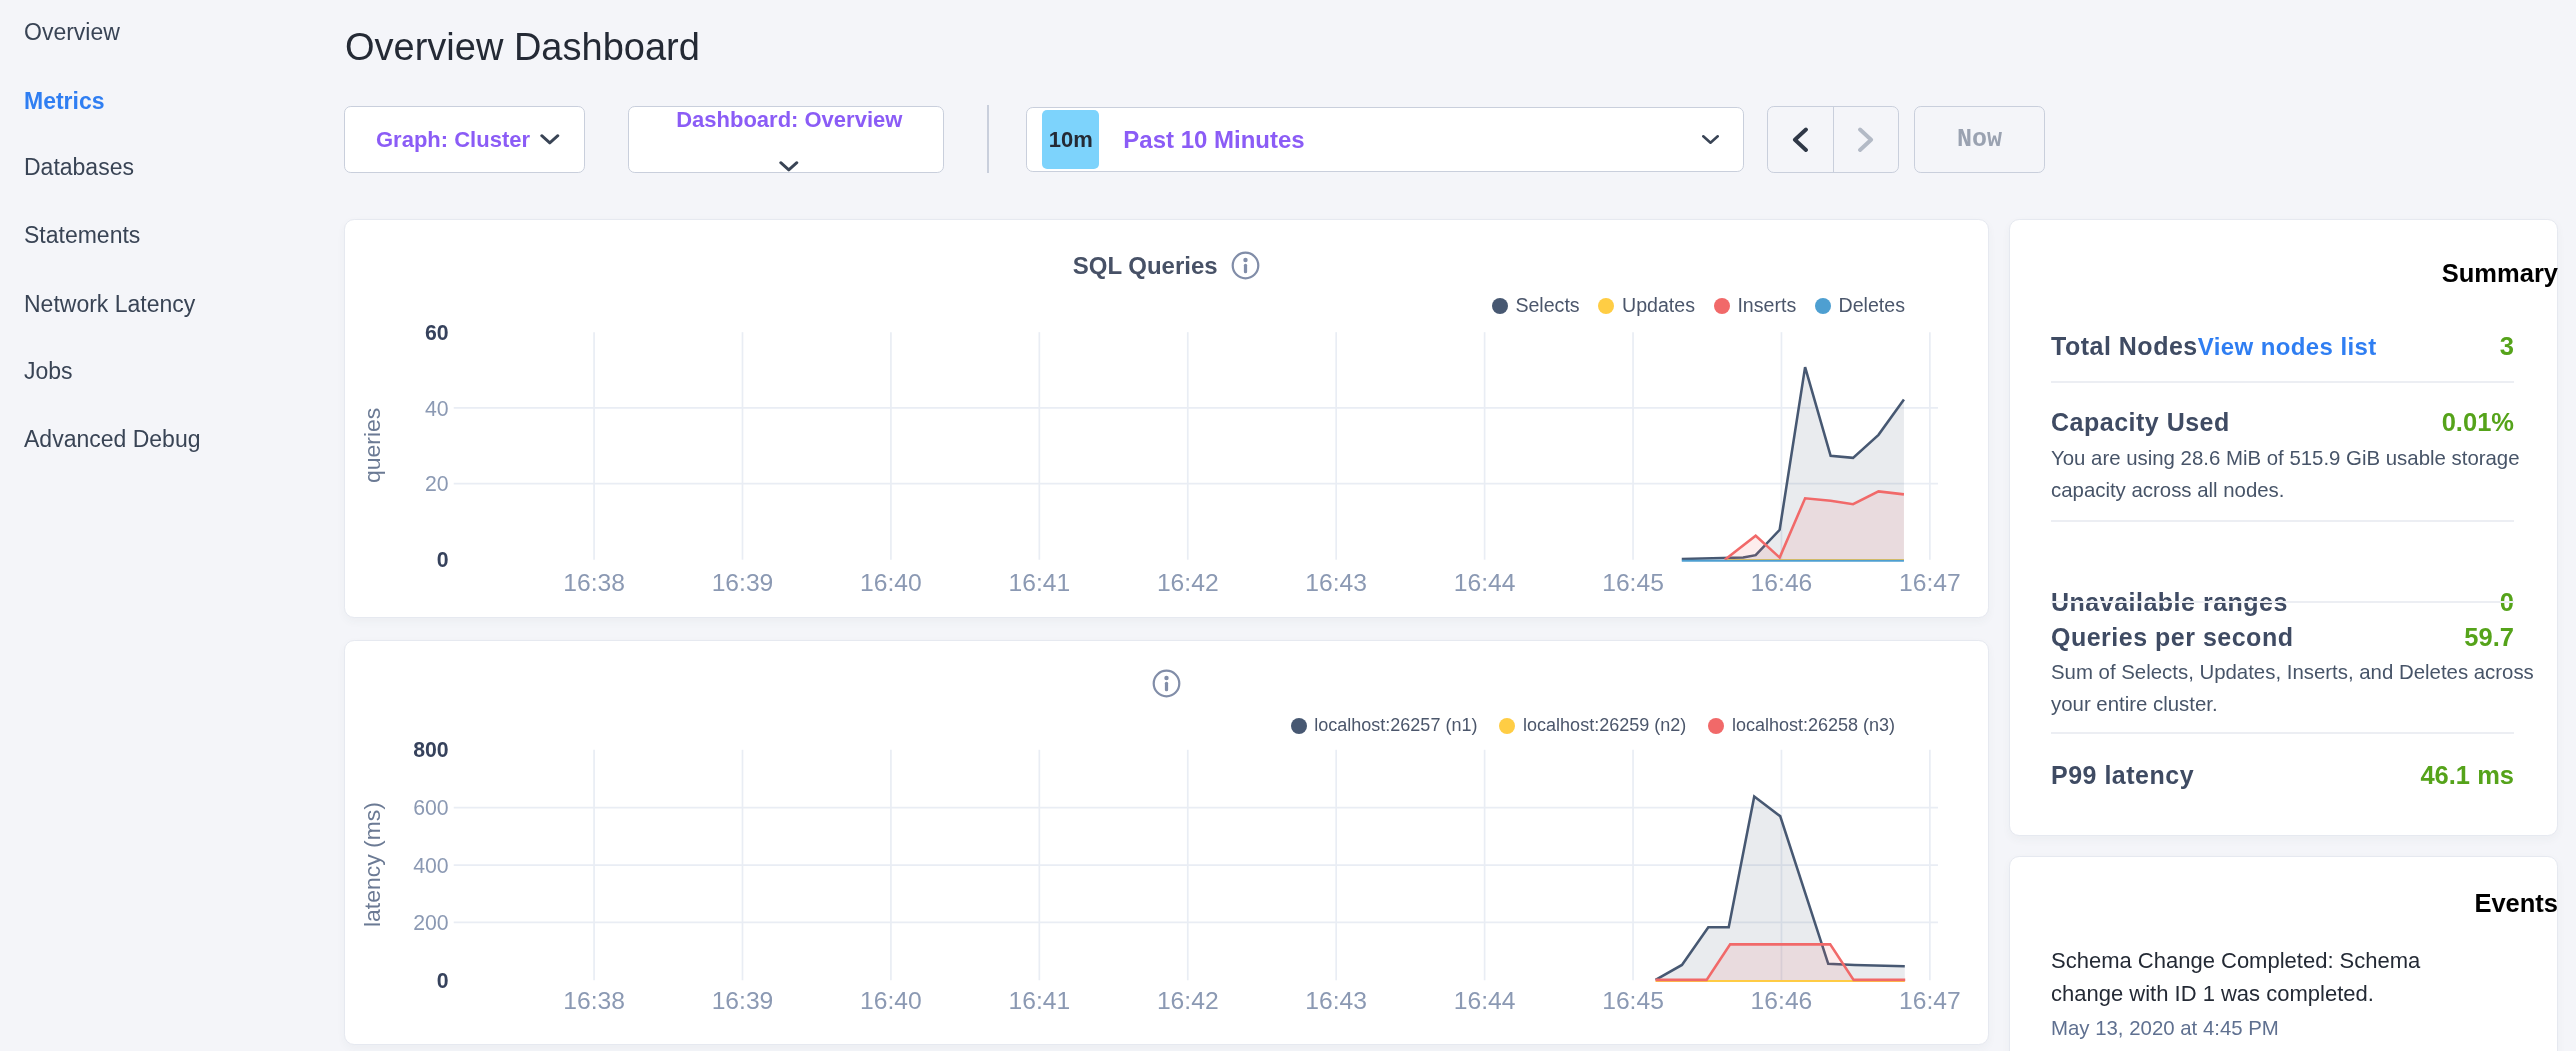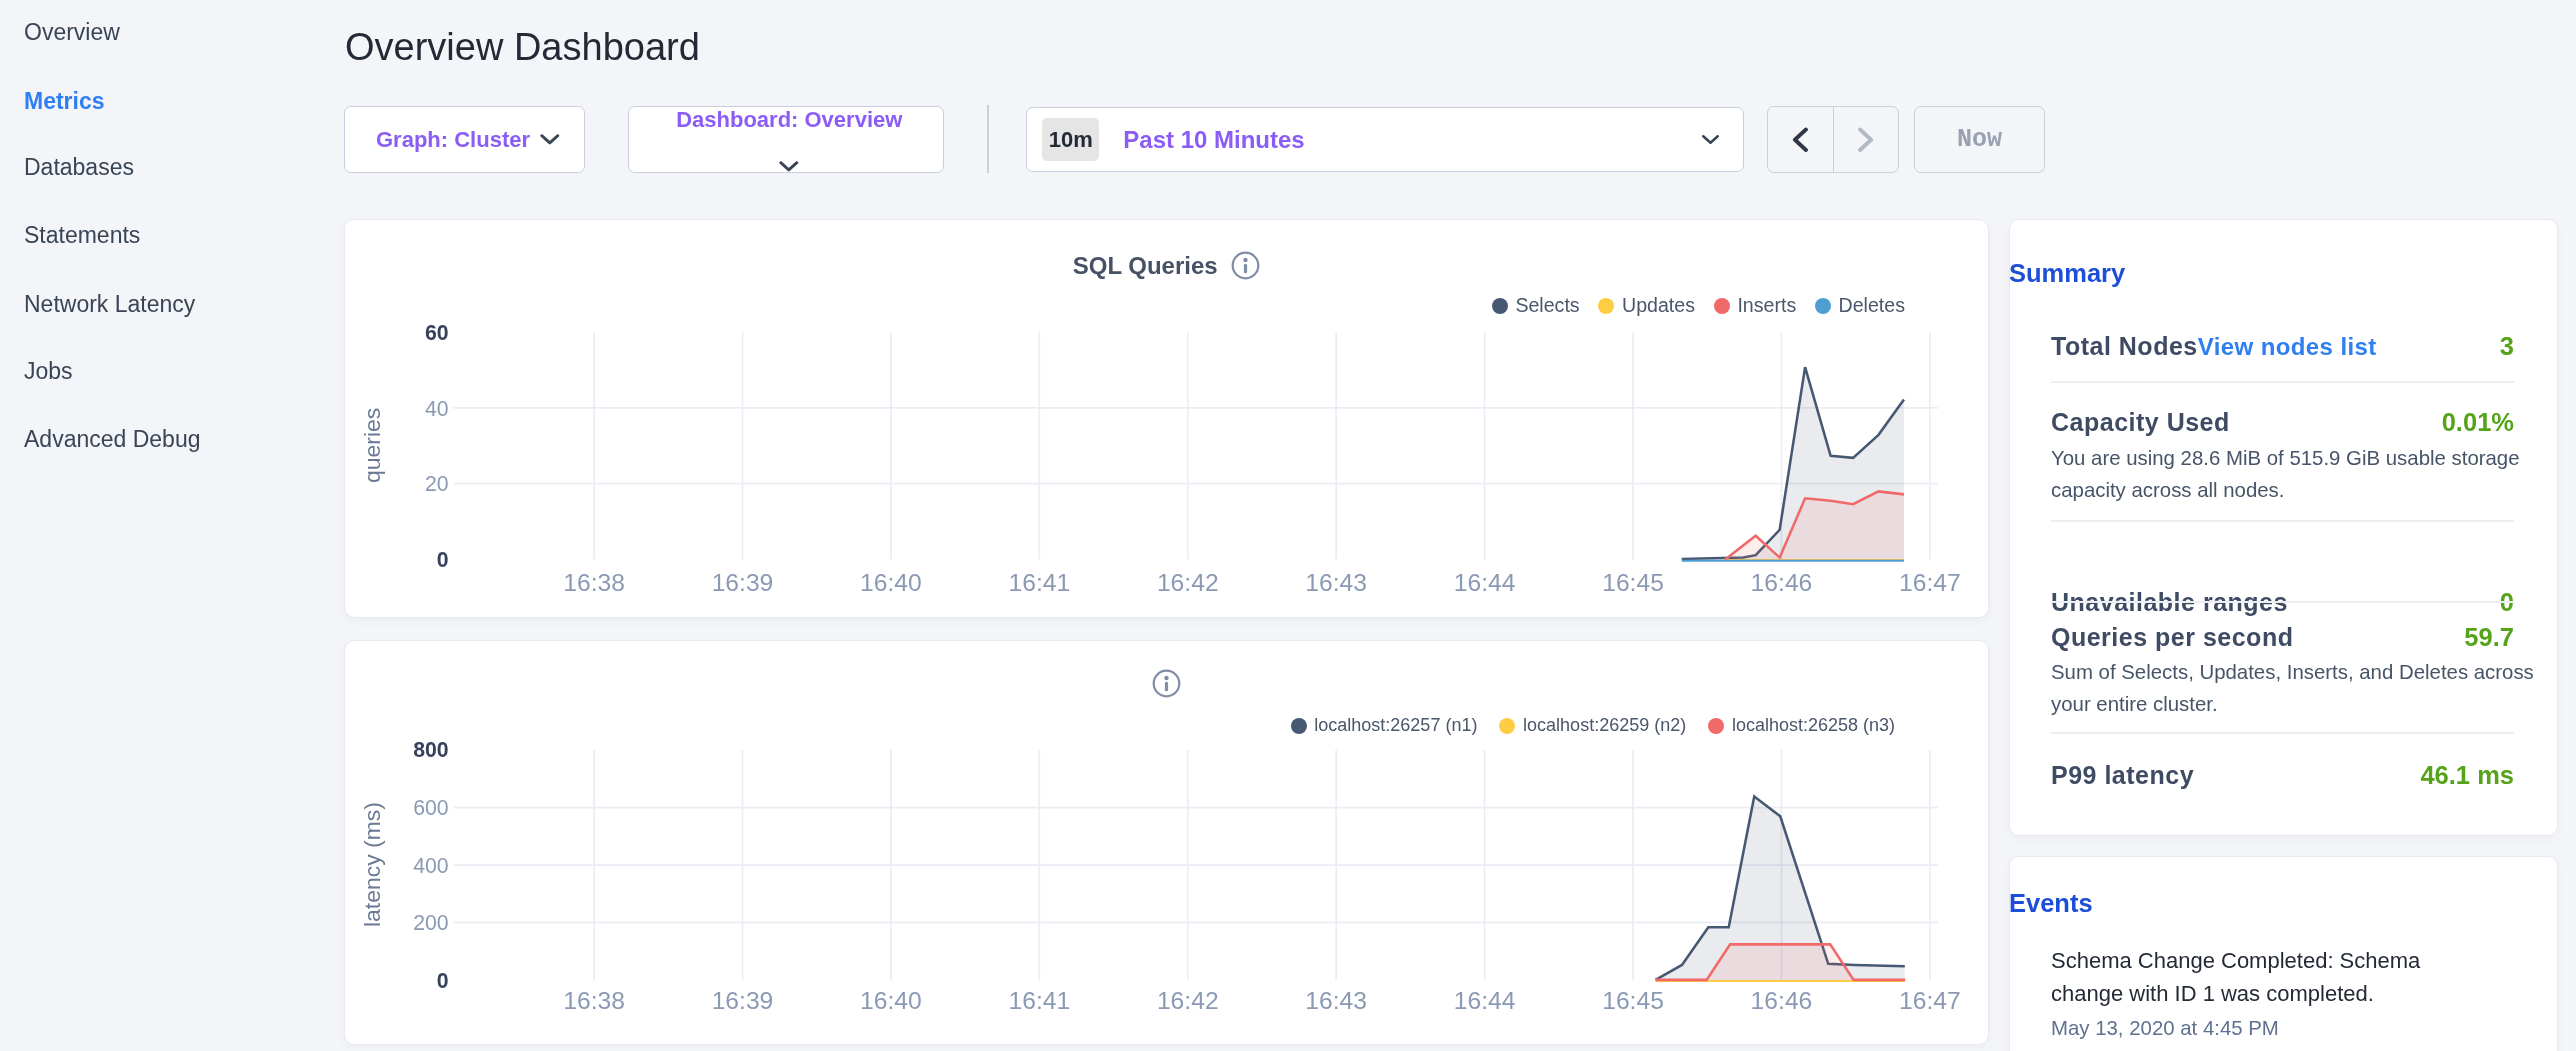--- a/index.html
+++ b/index.html
@@ -9,21 +9,21 @@
 .navsel { color:#2f7ef2; font-weight:700; }
 .pagetitle { position:absolute; left:345px; top:26px; font-size:38px; font-weight:400; color:#242a35; }
 .ctl { position:absolute; top:106px; height:67px; background:#fff; border:1.7px solid #c9cfdc; border-radius:6.8px; display:flex; align-items:center; }
 .ctl .lbl { font-size:23px; font-weight:700; color:#8b5cf6; white-space:nowrap; }
 .ghost { background:transparent;font-family:Liberation Mono, monospace; }
 .panel { position:absolute; background:#fff; border:1.7px solid #e6e9f0; border-radius:10.2px; box-shadow:0 3.4px 8.5px rgba(57,68,85,0.04); }
 .charttitle { position:absolute; left:0; width:100%; display:flex; align-items:center; justify-content:center; gap:13.6px; font-size:24px; font-weight:700; color:#475166; }
 .legend { position:absolute; display:flex; align-items:center; font-size:19.6px; color:#4b566b; }
 .legend .it { display:flex; align-items:center; }
 .legend .dot { width:16px; height:16px; border-radius:50%; margin-right:7.7px; flex:0 0 auto; }
-.sumhead { position:absolute; width:100%; text-align:left; font-size:25.5px; font-weight:700; color:#1d4ed8; }
+.sumhead { position:absolute; width:100%; text-align:right; font-size:25.5px; font-weight:700; color:#000000; }
 .statrow { position:absolute; left:43px; right:43px; display:flex; align-items:baseline; }
 .stattitle { font-size:25px; font-weight:700; color:#3f4b63; letter-spacing:0.5px; }
 .statval { margin-left:auto; font-size:25.5px; font-weight:700; color:#55a31a; }
 .statdesc { position:absolute; left:43px; right:43px; font-size:20.4px; color:#475468; line-height:32px; }
 .divider { position:absolute; left:43px; right:43px; height:1.7px; background:#eceef3; }
 svg text { font-family:"Liberation Sans",sans-serif; }
 </style>
 </head>
 <body>
 
@@ -44,21 +44,21 @@
     </svg>
 </div>
 <div class="ctl" style="left:628px; width:316px; padding:0 25.5px 0 32px; justify-content:space-between;flex-direction:column;">
   <span class="lbl" style="font-size:22px;">Dashboard: Overview</span>
   <svg width="19.6" height="11" viewBox="0 0 23 13">
       <path d="M2 2 L11.5 10.5 L21 2" fill="none" stroke="#394455" stroke-width="3.4" stroke-linecap="round" stroke-linejoin="round"></path>
     </svg>
 </div>
 <div class="abs" style="left:987px; top:105px; width:1.7px; height:68px; background:#c9cfdc;"></div>
 <div class="ctl" style="left:1026px; top:107px; width:718px; height:65px; padding:0 24px 0 15.3px;">
-  <span style="background:#e5e5e5; border-radius:5.1px; width:57px; height:43px; display:flex; align-items:center; justify-content:center; font-size:22px; font-weight:700; color:#242a35;">10m</span>
+  <span style="background:#7dd3fc; border-radius:5.1px; width:57px; height:59px; display:flex; align-items:center; justify-content:center; font-size:22px; font-weight:700; color:#242a35;">10m</span>
   <span class="lbl" style="margin-left:24px; font-size:24px;">Past 10 Minutes</span>
   <svg style="margin-left:auto;" width="17" height="9.4" viewBox="0 0 20 11">
       <path d="M1.5 1.5 L10 9 L18.5 1.5" fill="none" stroke="#394455" stroke-width="3" stroke-linecap="round" stroke-linejoin="round"></path>
     </svg>
 </div>
 <div class="ctl ghost" style="left:1767px; width:132px; padding:0;">
   <div style="flex:1; height:100%; display:flex; align-items:center; justify-content:center; border-right:1.7px solid #c9cfdc;">
     <svg width="18" height="25.5" viewBox="0 0 21 30">
         <path d="M17.5 3 L4.5 15 L17.5 27" fill="none" stroke="#2f3847" stroke-width="4.6" stroke-linecap="round" stroke-linejoin="round"></path>
       </svg>

